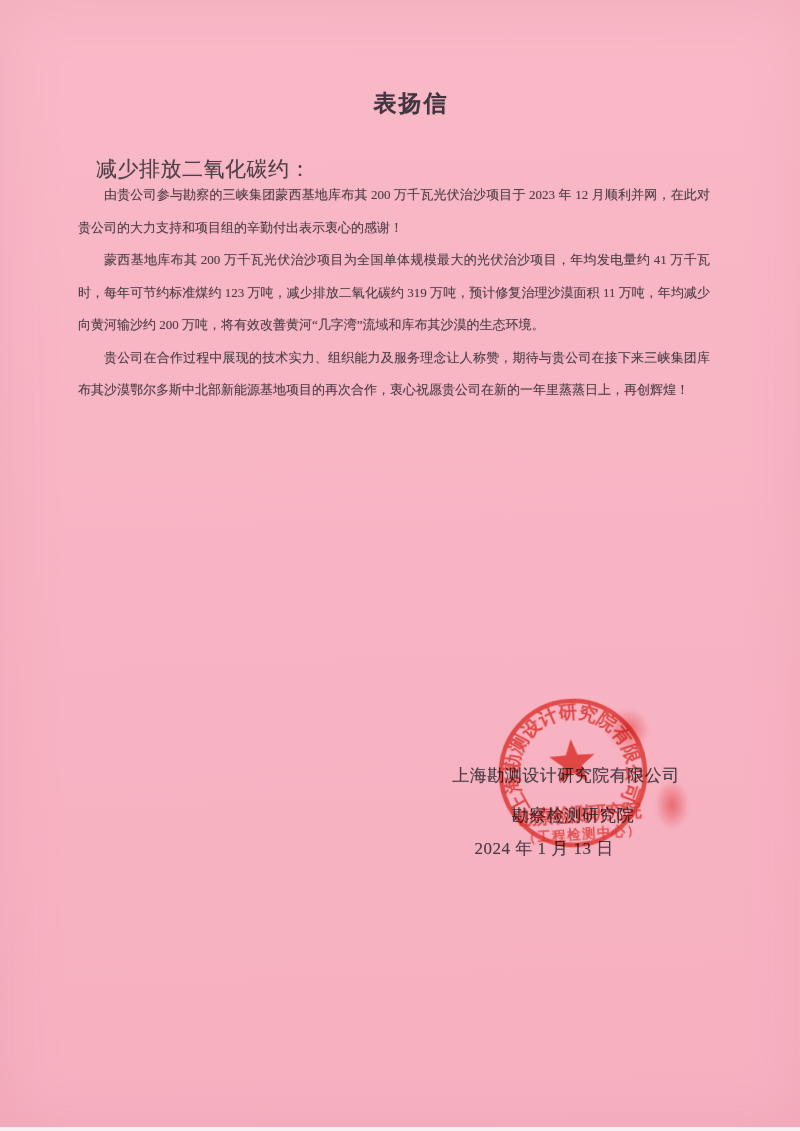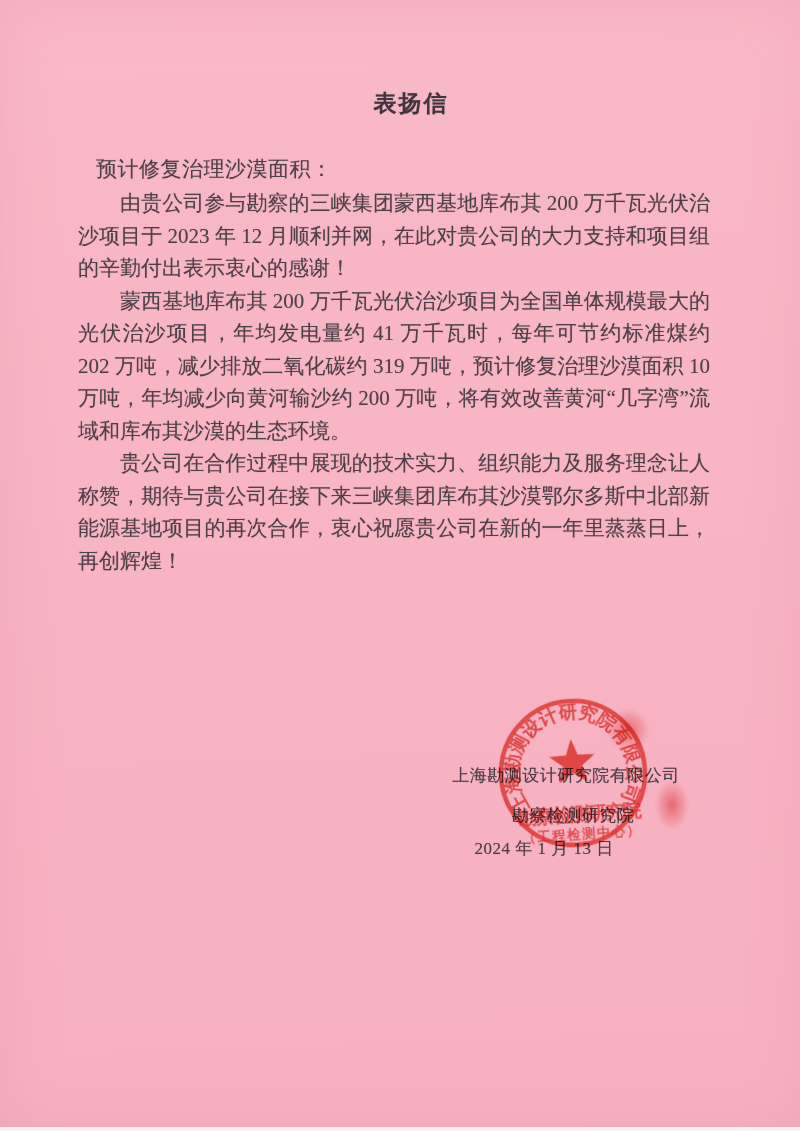--- a/index.html
+++ b/index.html
@@ -20,22 +20,22 @@
     font-family:"Liberation Sans","DejaVu Sans",sans-serif;
     font-weight:bold;font-size:23px;letter-spacing:2px;color:#413640;
     text-shadow:0 0 1px rgba(70,50,60,.45);
   }
   .salutation{
     position:absolute;top:155px;left:96px;
     font-size:21px;color:#4e4048;letter-spacing:.5px;
     text-shadow:0 0 1px rgba(80,60,70,.35);
   }
   .body-text{
-    position:absolute;top:187px;left:78px;width:632px;
-    font-size:21px;line-height:32.5px;color:#4e4048;
+    position:absolute;top:179px;left:78px;width:632px;
+    font-size:13px;line-height:32.5px;color:#4e4048;
     text-align:justify;text-justify:inter-ideograph;
     text-shadow:0 0 1px rgba(80,60,70,.35);
   }
   .body-text p{margin:0;text-indent:2em;}
   .signature{
     position:absolute;top:764px;left:0;width:100%;
     color:#4a3d45;text-shadow:0 0 1px rgba(70,55,65,.4);
   }
   .sig-line{position:absolute;white-space:nowrap;font-size:17px;letter-spacing:.5px;}
   .sig-company{top:0;left:566px;transform:translateX(-50%);}
@@ -55,25 +55,25 @@
   .smudge.s1{left:598px;top:700px;width:60px;height:60px;}
   .smudge.s2{left:648px;top:770px;width:48px;height:70px;}
 </style>
 </head>
 <body>
 
 <div class="page">
 
   <div class="title">表扬信</div>
 
-  <div class="salutation">预计修复治理沙漠面积：</div>
+  <div class="salutation">减少排放二氧化碳约：</div>
 
   <div class="body-text">
     <p>由贵公司参与勘察的三峡集团蒙西基地库布其 200 万千瓦光伏治沙项目于 2023 年 12 月顺利并网，在此对贵公司的大力支持和项目组的辛勤付出表示衷心的感谢！</p>
-    <p>蒙西基地库布其 200 万千瓦光伏治沙项目为全国单体规模最大的光伏治沙项目，年均发电量约 41 万千瓦时，每年可节约标准煤约 202 万吨，减少排放二氧化碳约 319 万吨，预计修复治理沙漠面积 10 万吨，年均减少向黄河输沙约 200 万吨，将有效改善黄河“几字湾”流域和库布其沙漠的生态环境。</p>
+    <p>蒙西基地库布其 200 万千瓦光伏治沙项目为全国单体规模最大的光伏治沙项目，年均发电量约 41 万千瓦时，每年可节约标准煤约 123 万吨，减少排放二氧化碳约 319 万吨，预计修复治理沙漠面积 11 万吨，年均减少向黄河输沙约 200 万吨，将有效改善黄河“几字湾”流域和库布其沙漠的生态环境。</p>
     <p>贵公司在合作过程中展现的技术实力、组织能力及服务理念让人称赞，期待与贵公司在接下来三峡集团库布其沙漠鄂尔多斯中北部新能源基地项目的再次合作，衷心祝愿贵公司在新的一年里蒸蒸日上，再创辉煌！</p>
   </div>
 
   <div class="signature">
     <div class="sig-line sig-company">上海勘测设计研究院有限公司</div>
     <div class="sig-line sig-dept">勘察检测研究院</div>
     <div class="sig-line sig-date">2024 年 1 月 13 日</div>
   </div>
 
   <div class="seal">

